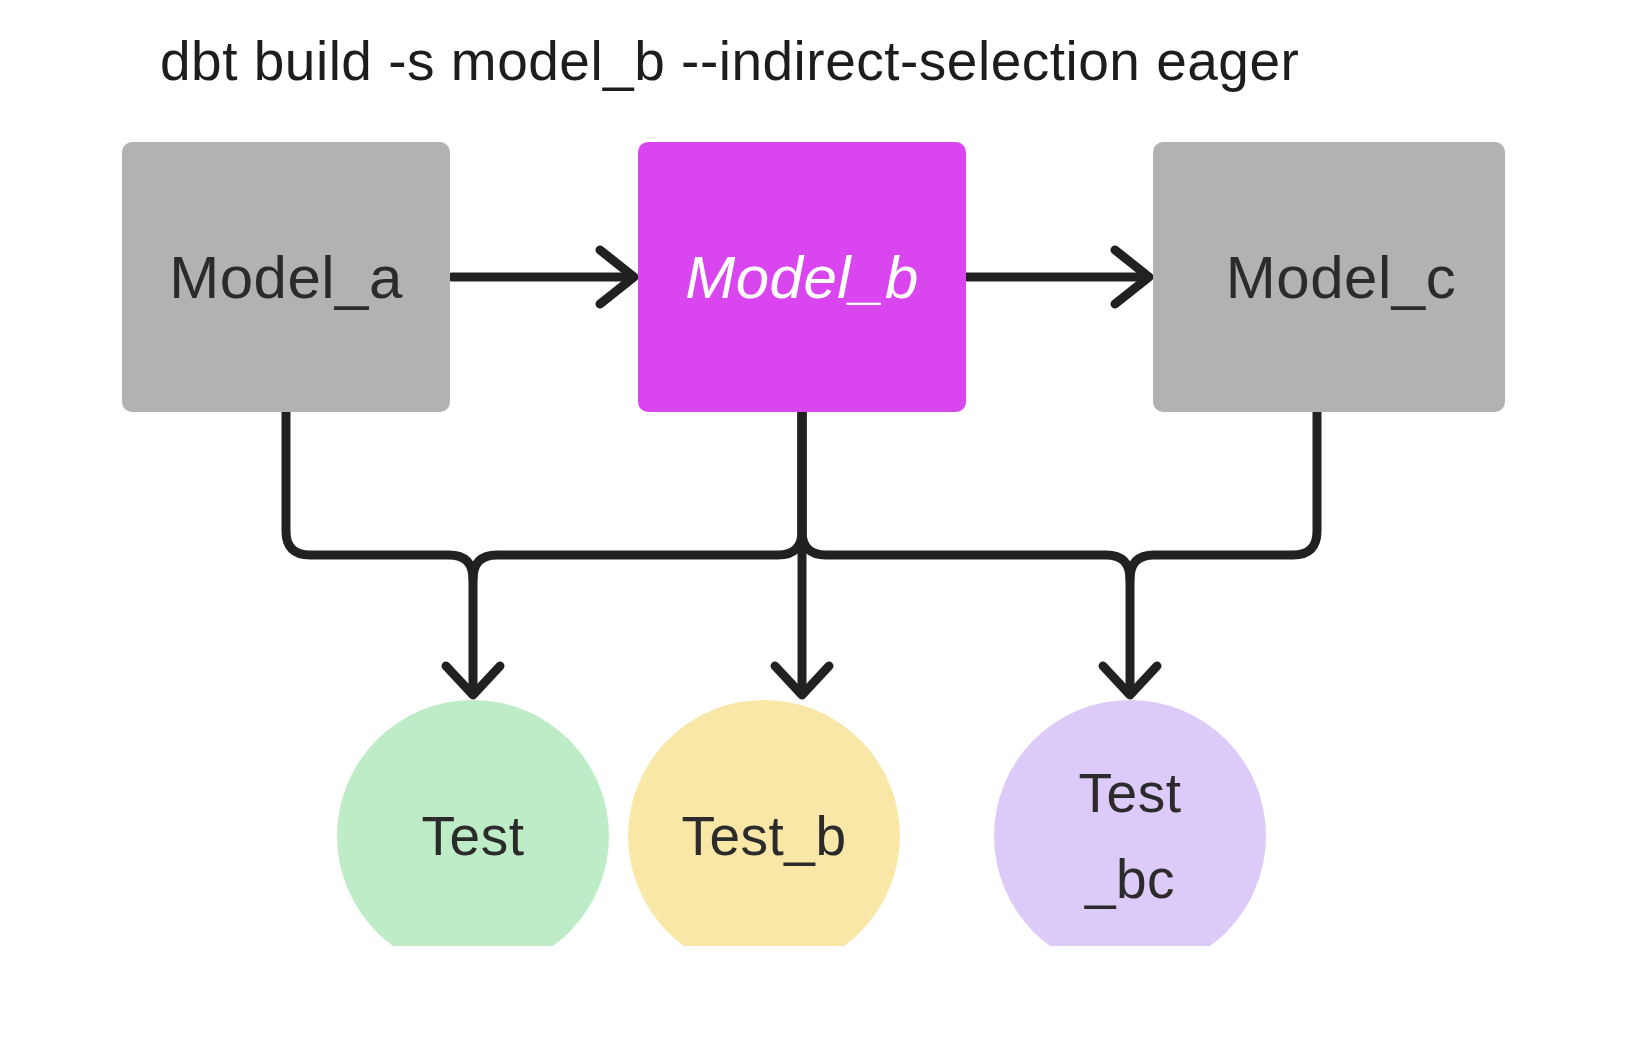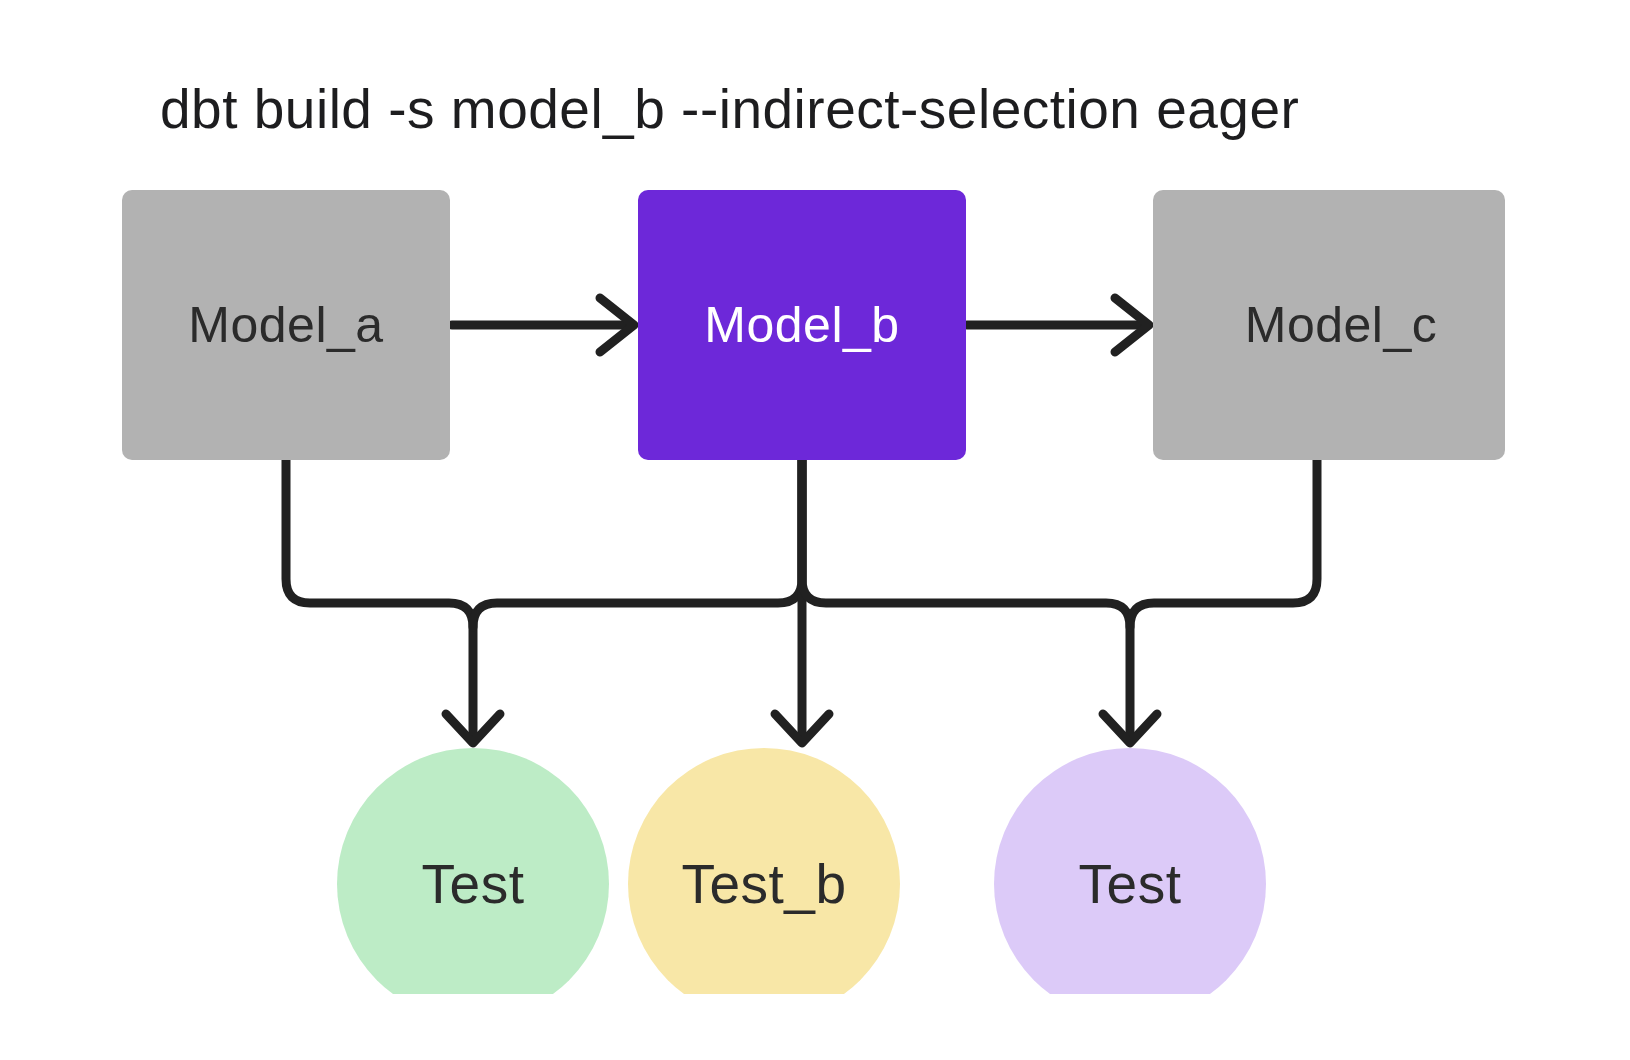--- a/index.html
+++ b/index.html
@@ -7,21 +7,20 @@
     padding: 0;
     background: #ffffff;
   }
   .canvas {
     position: relative;
     width: 1630px;
     height: 946px;
     background: var(--bg-color, #ffffff);
     font-family: "Liberation Sans", sans-serif;
     overflow: hidden;
-    margin-top: 48px;
   }
   .title {
     position: absolute;
     left: 160px;
     top: 30px;
     font-size: 55px;
     line-height: 62px;
     font-weight: 400;
     letter-spacing: 0.5px;
     color: #1d1d1f;
@@ -29,21 +28,21 @@
   }
   .model-box {
     position: absolute;
     top: 142px;
     width: 328px;
     height: 270px;
     border-radius: 10px;
     display: flex;
     align-items: center;
     justify-content: center;
-    font-size: 50px;
+    font-size: 60px;
     letter-spacing: 0.5px;
   }
   .model-a { left: 122px; }
   .model-b { left: 638px; }
   .model-c { left: 1153px; }
   .test-circle {
     position: absolute;
     top: 700px;
     width: 272px;
     height: 272px;
@@ -103,33 +102,34 @@
 
     <path d="M 446 666 L 473 695 L 500 666"></path>
     <path d="M 775 666 L 802 695 L 829 666"></path>
     <path d="M 1103 666 L 1130 695 L 1157 666"></path>
   </svg>
 
   <div class="model-box model-a" style="background-color: rgb(178, 178, 178); color: rgb(43, 43, 43);">
     <span>Model_a</span>
   </div>
 
-  <div class="model-box model-b" style="background-color: #6d28d9; color: rgb(255, 255, 255);">
+  <div class="model-box model-b" style="background-color: #d946ef; color: rgb(255, 255, 255); font-style: italic;">
     <span>Model_b</span>
   </div>
 
   <div class="model-box model-c" style="background-color: rgb(178, 178, 178); color: rgb(43, 43, 43); padding-left: 24px;">
     <span>Model_c</span>
   </div>
 
   <div class="test-circle test-ab" style="background-color: rgb(189, 236, 198); color: rgb(43, 43, 43);">
     <span>Test</span>
   </div>
 
   <div class="test-circle test-b" style="background-color: rgb(248, 231, 167); color: rgb(43, 43, 43);">
     <span>Test_b</span>
   </div>
 
   <div class="test-circle test-bc" style="background-color: rgb(220, 202, 248); color: rgb(43, 43, 43);">
     <span>Test</span>
+    <span>_bc</span>
   </div>
 
 </div>
 
 </body></html>

